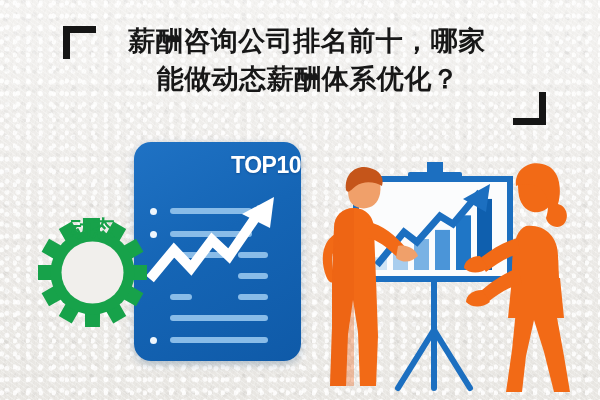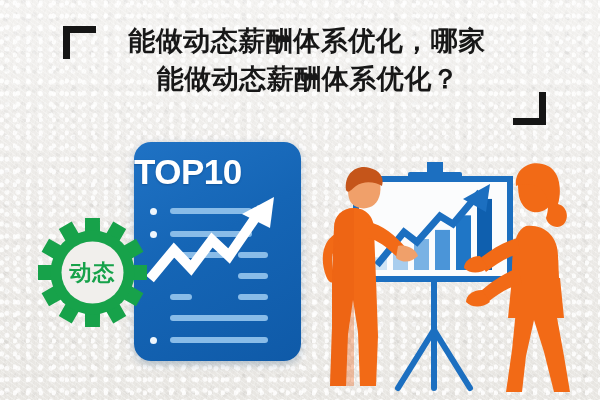--- a/index.html
+++ b/index.html
@@ -54,60 +54,60 @@
     border-right:7px solid #151515;border-bottom:7px solid #151515;
   }
   
   #top10-card{
     position:absolute;left:134px;top:142px;width:167px;height:219px;
     background:linear-gradient(150deg,#1f72c4 0%,#1565b5 45%,#0f5aa8 100%);
     border-radius:17px;z-index:3;
     box-shadow:0 3px 9px rgba(12,60,110,.28);
   }
   #top10-label{
-    position:absolute;left:0;top:10px;width:167px;text-align:left;
-    color:#ffffff;font-size:35px;font-weight:bold;letter-spacing:-.5px;
+    position:absolute;left:0;top:10px;width:167px;text-align:right;
+    color:#ffffff;font-size:23px;font-weight:bold;letter-spacing:-.5px;
     font-family:"Liberation Sans","DejaVu Sans",sans-serif;
     text-shadow:0 1px 2px rgba(0,40,90,.35);
   }
   .doc-line{
     position:absolute;height:6px;border-radius:3px;
     background:#89bce8;
   }
   .doc-dot{
     position:absolute;width:7px;height:7px;border-radius:50%;
     background:#eef6fd;
   }
   #doc-arrow{position:absolute;left:0;top:0;width:167px;height:219px;z-index:4;}
   
   #gear-wrap{position:absolute;left:36px;top:216px;width:113px;height:113px;z-index:5;}
   #gear-text{
     position:absolute;left:0;top:0;width:113px;height:113px;
-    display:flex;flex-direction:column;align-items:center;justify-content:center;
+    display:flex;flex-direction:column;align-items:center;
     z-index:6;pointer-events:none;
   }
   .gear-line{
     color:#17a24a;font-weight:bold;font-size:22px;line-height:25px;
     letter-spacing:1px;
     font-family:"Liberation Sans","DejaVu Sans",sans-serif;
   }
   
   #scene{position:absolute;left:320px;top:160px;width:270px;height:235px;z-index:3;}
 </style>
 </head>
 <body>
 
 <div id="poster">
   <div id="noise"></div>
 
   <div id="bracket-tl" class="bracket"></div>
   <div id="bracket-br" class="bracket"></div>
 
   <div id="headline">
-    <span class="hl-line l1">能做动态薪酬体系优化，哪家</span>
+    <span class="hl-line l1">薪酬咨询公司排名前十，哪家</span>
     <span class="hl-line l2">能做动态薪酬体系优化？</span>
   </div>
 
   <div id="top10-card">
     <div id="top10-label">TOP10</div>
 
     <div class="doc-dot" style="left:16px;top:66px;"></div>
     <div class="doc-dot" style="left:16px;top:89px;"></div>
     <div class="doc-dot" style="left:16px;top:195px;"></div>
 

